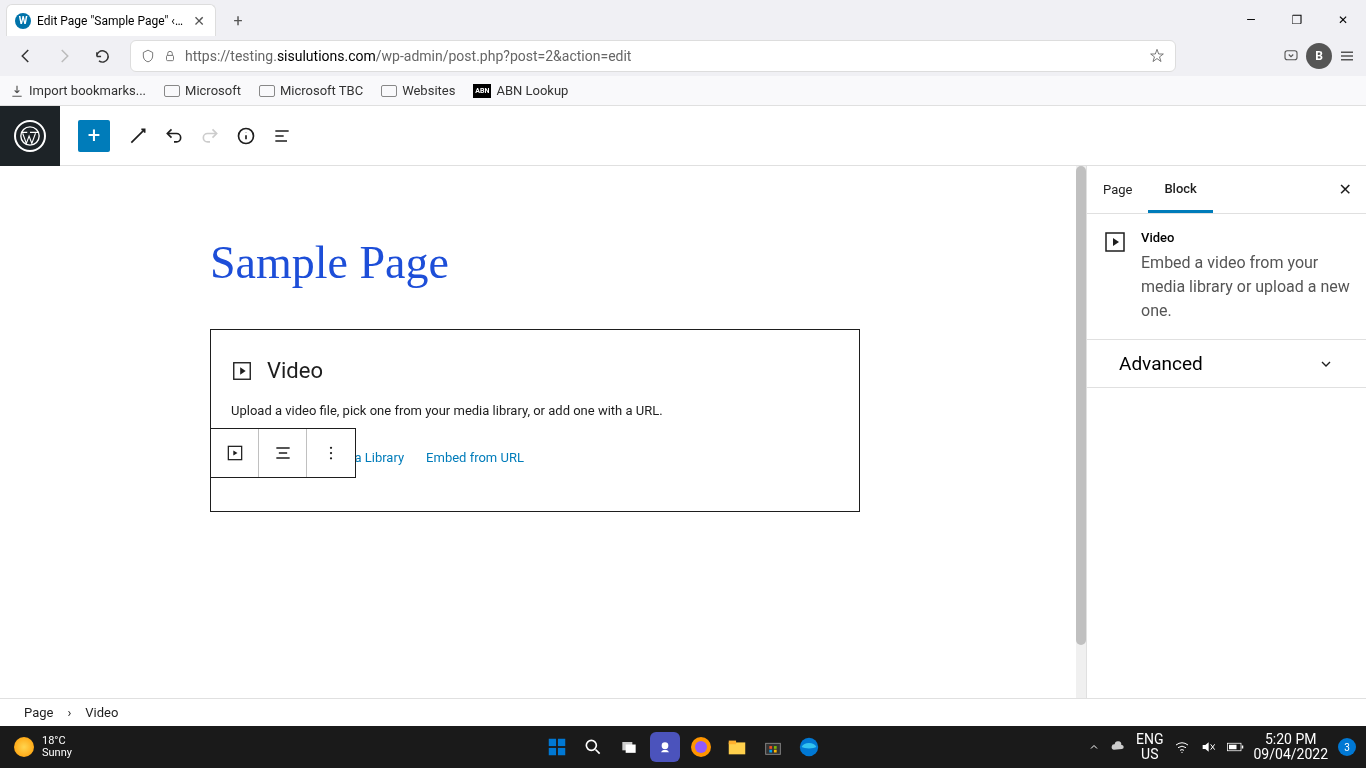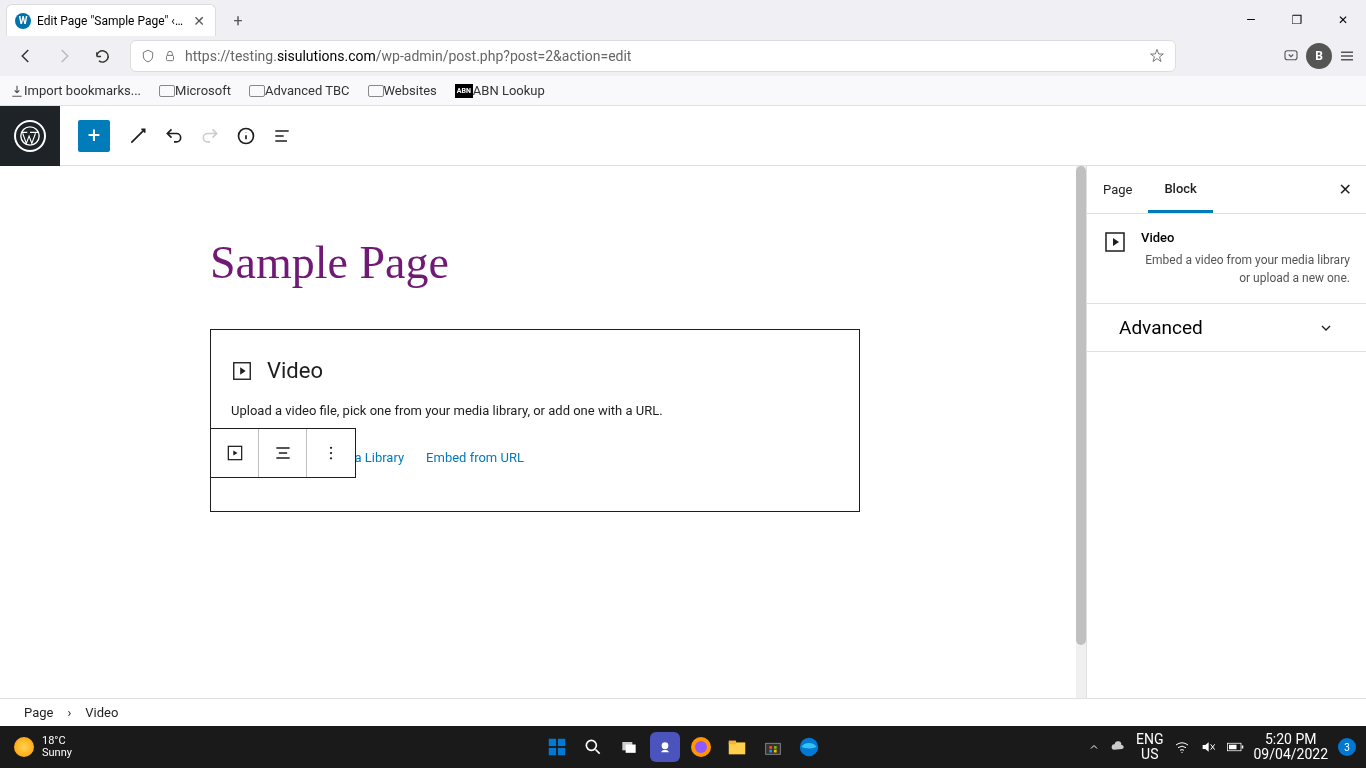--- a/index.html
+++ b/index.html
@@ -19,42 +19,42 @@
 .addr-row { height:40px; display:flex; align-items:center; padding:0 10px; gap:6px; }
 .nav-btn { width:32px; height:32px; display:flex; align-items:center; justify-content:center; color:#333; border-radius:4px; }
 .nav-btn.disabled { color:#bbb; }
 .urlbar { flex:1; height:32px; background:#fff; border:1px solid #ddd; border-radius:6px; display:flex; align-items:center; padding:12px 10px; gap:8px; font-size:14px; color:#666; margin:0 100px 0 6px; }
 .urlbar .domain { color:#000; }
 .urlbar-icons-right { margin-left:auto; display:flex; gap:8px; color:#666; }
 .right-icons { display:flex; gap:6px; align-items:center; }
 .circle-icon { width:26px; height:26px; border-radius:50%; background:#555; color:#fff; display:flex; align-items:center; justify-content:center; font-size:12px; font-weight:bold; }
 
 .bookmarks-row { height:30px; display:flex; align-items:center; padding:0 10px; gap:18px; font-size:13px; color:#333; border-bottom:1px solid #e0e0e0; background:#f9f9fb; }
-.bm-item { display:flex; align-items:center; }
+.bm-item { display:flex; align-items:center; gap:5px; }
 .bm-folder { width:16px; height:12px; border:1px solid #888; border-radius:2px; }
 .abn-icon { width:18px; height:14px; background:#000; color:#fff; font-size:7px; display:flex; align-items:center; justify-content:center; font-weight:bold; }
 
 
 .wp-container { flex:1; display:flex; flex-direction:column; min-height:0; }
 .wp-topbar { height:60px; display:flex; align-items:center; border-bottom:1px solid #e0e0e0; }
 .wp-logo { width:60px; height:60px; background:#1d2327; display:flex; align-items:center; justify-content:center; }
 .wp-logo-circle { width:32px; height:32px; border:2.5px solid #fff; border-radius:50%; display:flex; align-items:center; justify-content:center; color:#fff; font-size:18px; font-weight:bold; }
 .wp-tools-left { display:flex; align-items:center; gap:0; padding-left:18px; }
 .wp-add-btn { width:32px; height:32px; background:#007cba; color:#fff; display:flex; align-items:center; justify-content:center; border-radius:2px; font-size:22px; margin-right:10px; }
 .wp-icon-btn { width:36px; height:36px; display:flex; align-items:center; justify-content:center; color:#1e1e1e; font-size:18px; }
 .wp-icon-btn.disabled { color:#ccc; }
 .wp-tools-right { margin-left:auto; display:flex; align-items:center; gap:12px; padding-right:14px; }
 .wp-link { color:#007cba; font-size:13px; }
 .wp-primary-btn { background:#007cba; color:#fff; padding:8px 14px; border-radius:2px; font-size:13px; }
 .wp-settings-btn { width:36px; height:36px; background:#1e1e1e; display:flex; align-items:center; justify-content:center; border:2px solid #007cba; }
 
 
 .wp-body { flex:1; display:flex; min-height:0; }
 .wp-canvas { flex:1; position:relative; overflow:auto; padding:70px 0 40px 210px; }
-.page-title { font-family:"Times New Roman",serif; font-size:46px; font-weight:400; color:#701a75; }
+.page-title { font-family:"Times New Roman",serif; font-size:46px; font-weight:400; color:#1d4ed8; }
 .block-toolbar { position:absolute; top:262px; left:210px; background:#fff; border:1px solid #1e1e1e; display:flex; }
 .bt-btn { width:48px; height:48px; display:flex; align-items:center; justify-content:center; border-right:1px solid #c0c0c0; font-size:18px; }
 .bt-btn:last-child { border-right:none; }
 .video-block { margin-top:40px; border:1px solid #1e1e1e; width:650px; padding:28px 20px 36px 20px; }
 .vb-header { display:flex; align-items:center; gap:14px; font-size:22px; color:#1e1e1e; }
 .vb-desc { font-size:13px; color:#1e1e1e; margin-top:20px; }
 .vb-buttons { display:flex; gap:22px; align-items:center; margin-top:22px; }
 .vb-upload { background:#007cba; color:#fff; padding:10px 16px; font-size:13px; border-radius:2px; }
 .vb-link { color:#007cba; font-size:13px; }
 
@@ -64,21 +64,21 @@
 .wp-sidebar { width:280px; border-left:1px solid #e0e0e0; display:flex; flex-direction:column; }
 .sb-tabs { display:flex; align-items:center; border-bottom:1px solid #e0e0e0; height:48px; }
 .sb-tab { padding:0 16px; height:100%; display:flex; align-items:center; font-size:13px; color:#1e1e1e; }
 .sb-tab.active { border-bottom:3px solid #007cba; font-weight:500; }
 .sb-tab-page { padding-left:16px; }
 .sb-close { margin-left:auto; padding:0 14px; font-size:16px; color:#1e1e1e; }
 .sb-section { padding:16px; display:flex; gap:14px; border-bottom:1px solid #e0e0e0; }
 .sb-section-icon { width:24px; height:24px; flex-shrink:0; }
 .sb-section-body { font-size:13px; }
 .sb-section-title { font-weight:500; margin-bottom:6px; }
-.sb-section-desc { color:#555; line-height:1.5; font-size:12px;text-align:right; }
+.sb-section-desc { color:#555; line-height:1.5; font-size:16px; }
 .sb-collapse { height:48px; display:flex; align-items:center; justify-content:space-between; padding:0 32px; font-size:19px; border-bottom:1px solid #e0e0e0; }
 
 
 .wp-footer { height:28px; border-top:1px solid #e0e0e0; display:flex; align-items:center; padding:0 24px; gap:14px; font-size:13px; color:#fff; background:#fff; }
 .wp-footer span { color:#1e1e1e; }
 .crumb-sep { color:#777; }
 
 
 .taskbar { height:42px; background:#1a1a1a; display:flex; align-items:center; color:#fff; font-size:11px; }
 .weather { display:flex; align-items:center; gap:8px; padding-left:14px; }
@@ -157,21 +157,21 @@
           <path d="M12 3v12m0 0l-4-4m4 4l4-4M4 21h16" stroke="#555" stroke-width="2" fill="none"></path>
         </svg>
       <span>Import bookmarks...</span>
     </div>
     <div class="bm-item">
         <div class="bm-folder"></div>
         <span>Microsoft</span>
       </div>
     <div class="bm-item">
         <div class="bm-folder"></div>
-        <span>Advanced TBC</span>
+        <span>Microsoft TBC</span>
       </div>
     <div class="bm-item">
         <div class="bm-folder"></div>
         <span>Websites</span>
       </div>
     <div class="bm-item">
         <div class="abn-icon">ABN</div>
         <span>ABN Lookup</span>
       </div>
   </div>

